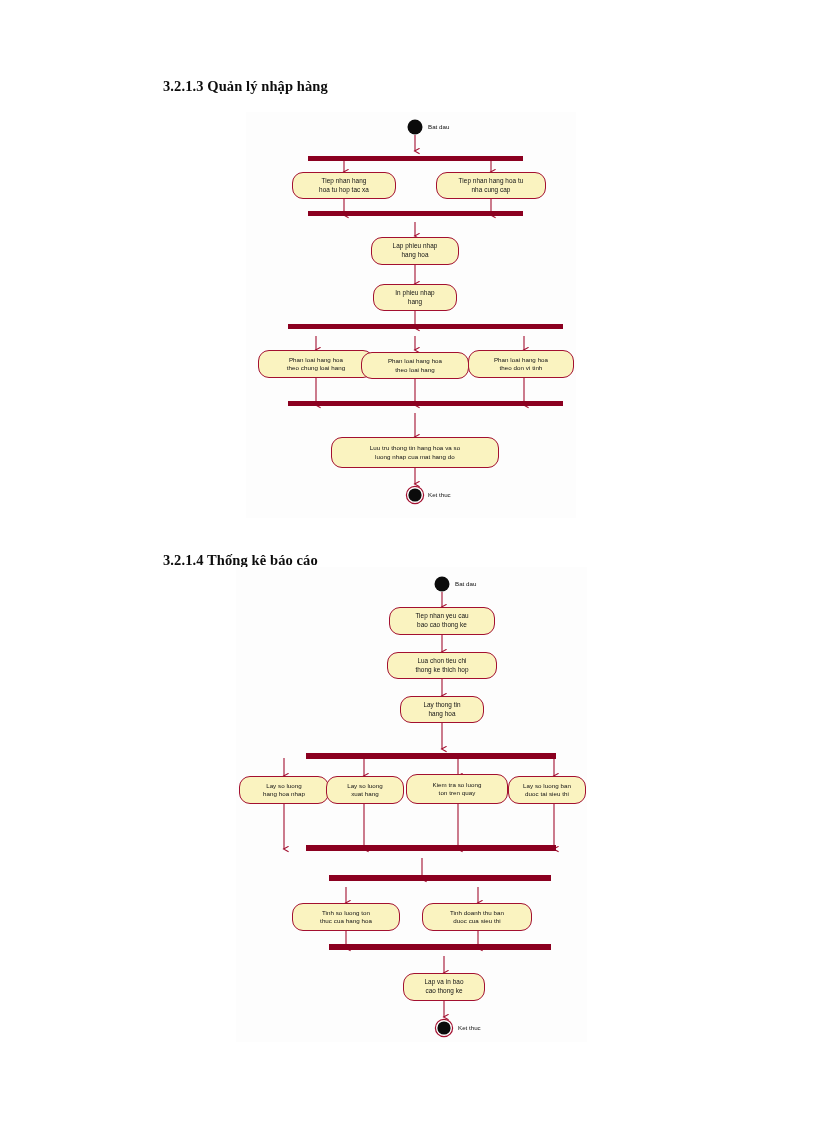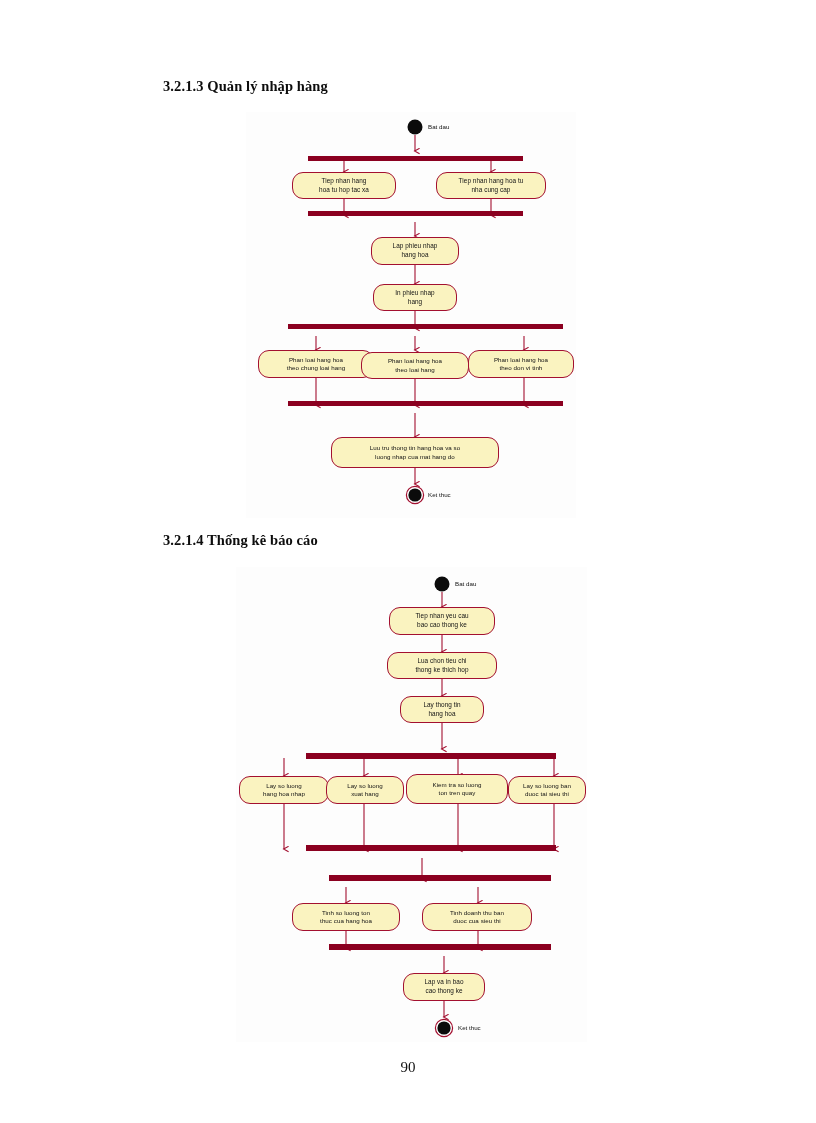--- a/index.html
+++ b/index.html
@@ -15,21 +15,21 @@
   .heading{
     position:absolute;
     font-family:"Liberation Serif", serif;
     font-weight:bold;
     font-size:14.5px;
     color:#0d0d0d;
     letter-spacing:0.1px;
     white-space:nowrap;
   }
   #heading-1{left:163px;top:78px;}
-  #heading-2{left:163px;top:532px;}
+  #heading-2{left:163px;top:552px;}
 
   .page-number{
     position:absolute;
     left:0;top:1059px;width:816px;
     text-align:center;
     font-family:"Liberation Serif", serif;
     font-size:15px;color:#111;
   }
 
   
@@ -221,15 +221,14 @@
     <div class="node sm" style="left:272px;top:209px;width:78px;height:28px;">Lay so luong ban
 duoc tai sieu thi</div>
     <div class="node sm" style="left:56px;top:336px;width:108px;height:28px;">Tinh so luong ton
 thuc cua hang hoa</div>
     <div class="node sm" style="left:186px;top:336px;width:110px;height:28px;">Tinh doanh thu ban
 duoc cua sieu thi</div>
     <div class="node" style="left:167px;top:406px;width:82px;height:28px;">Lap va in bao
 cao thong ke</div>
   </div>
 
-  <div class="page-number">90</div>
 
 </div>
 
 </body></html>

